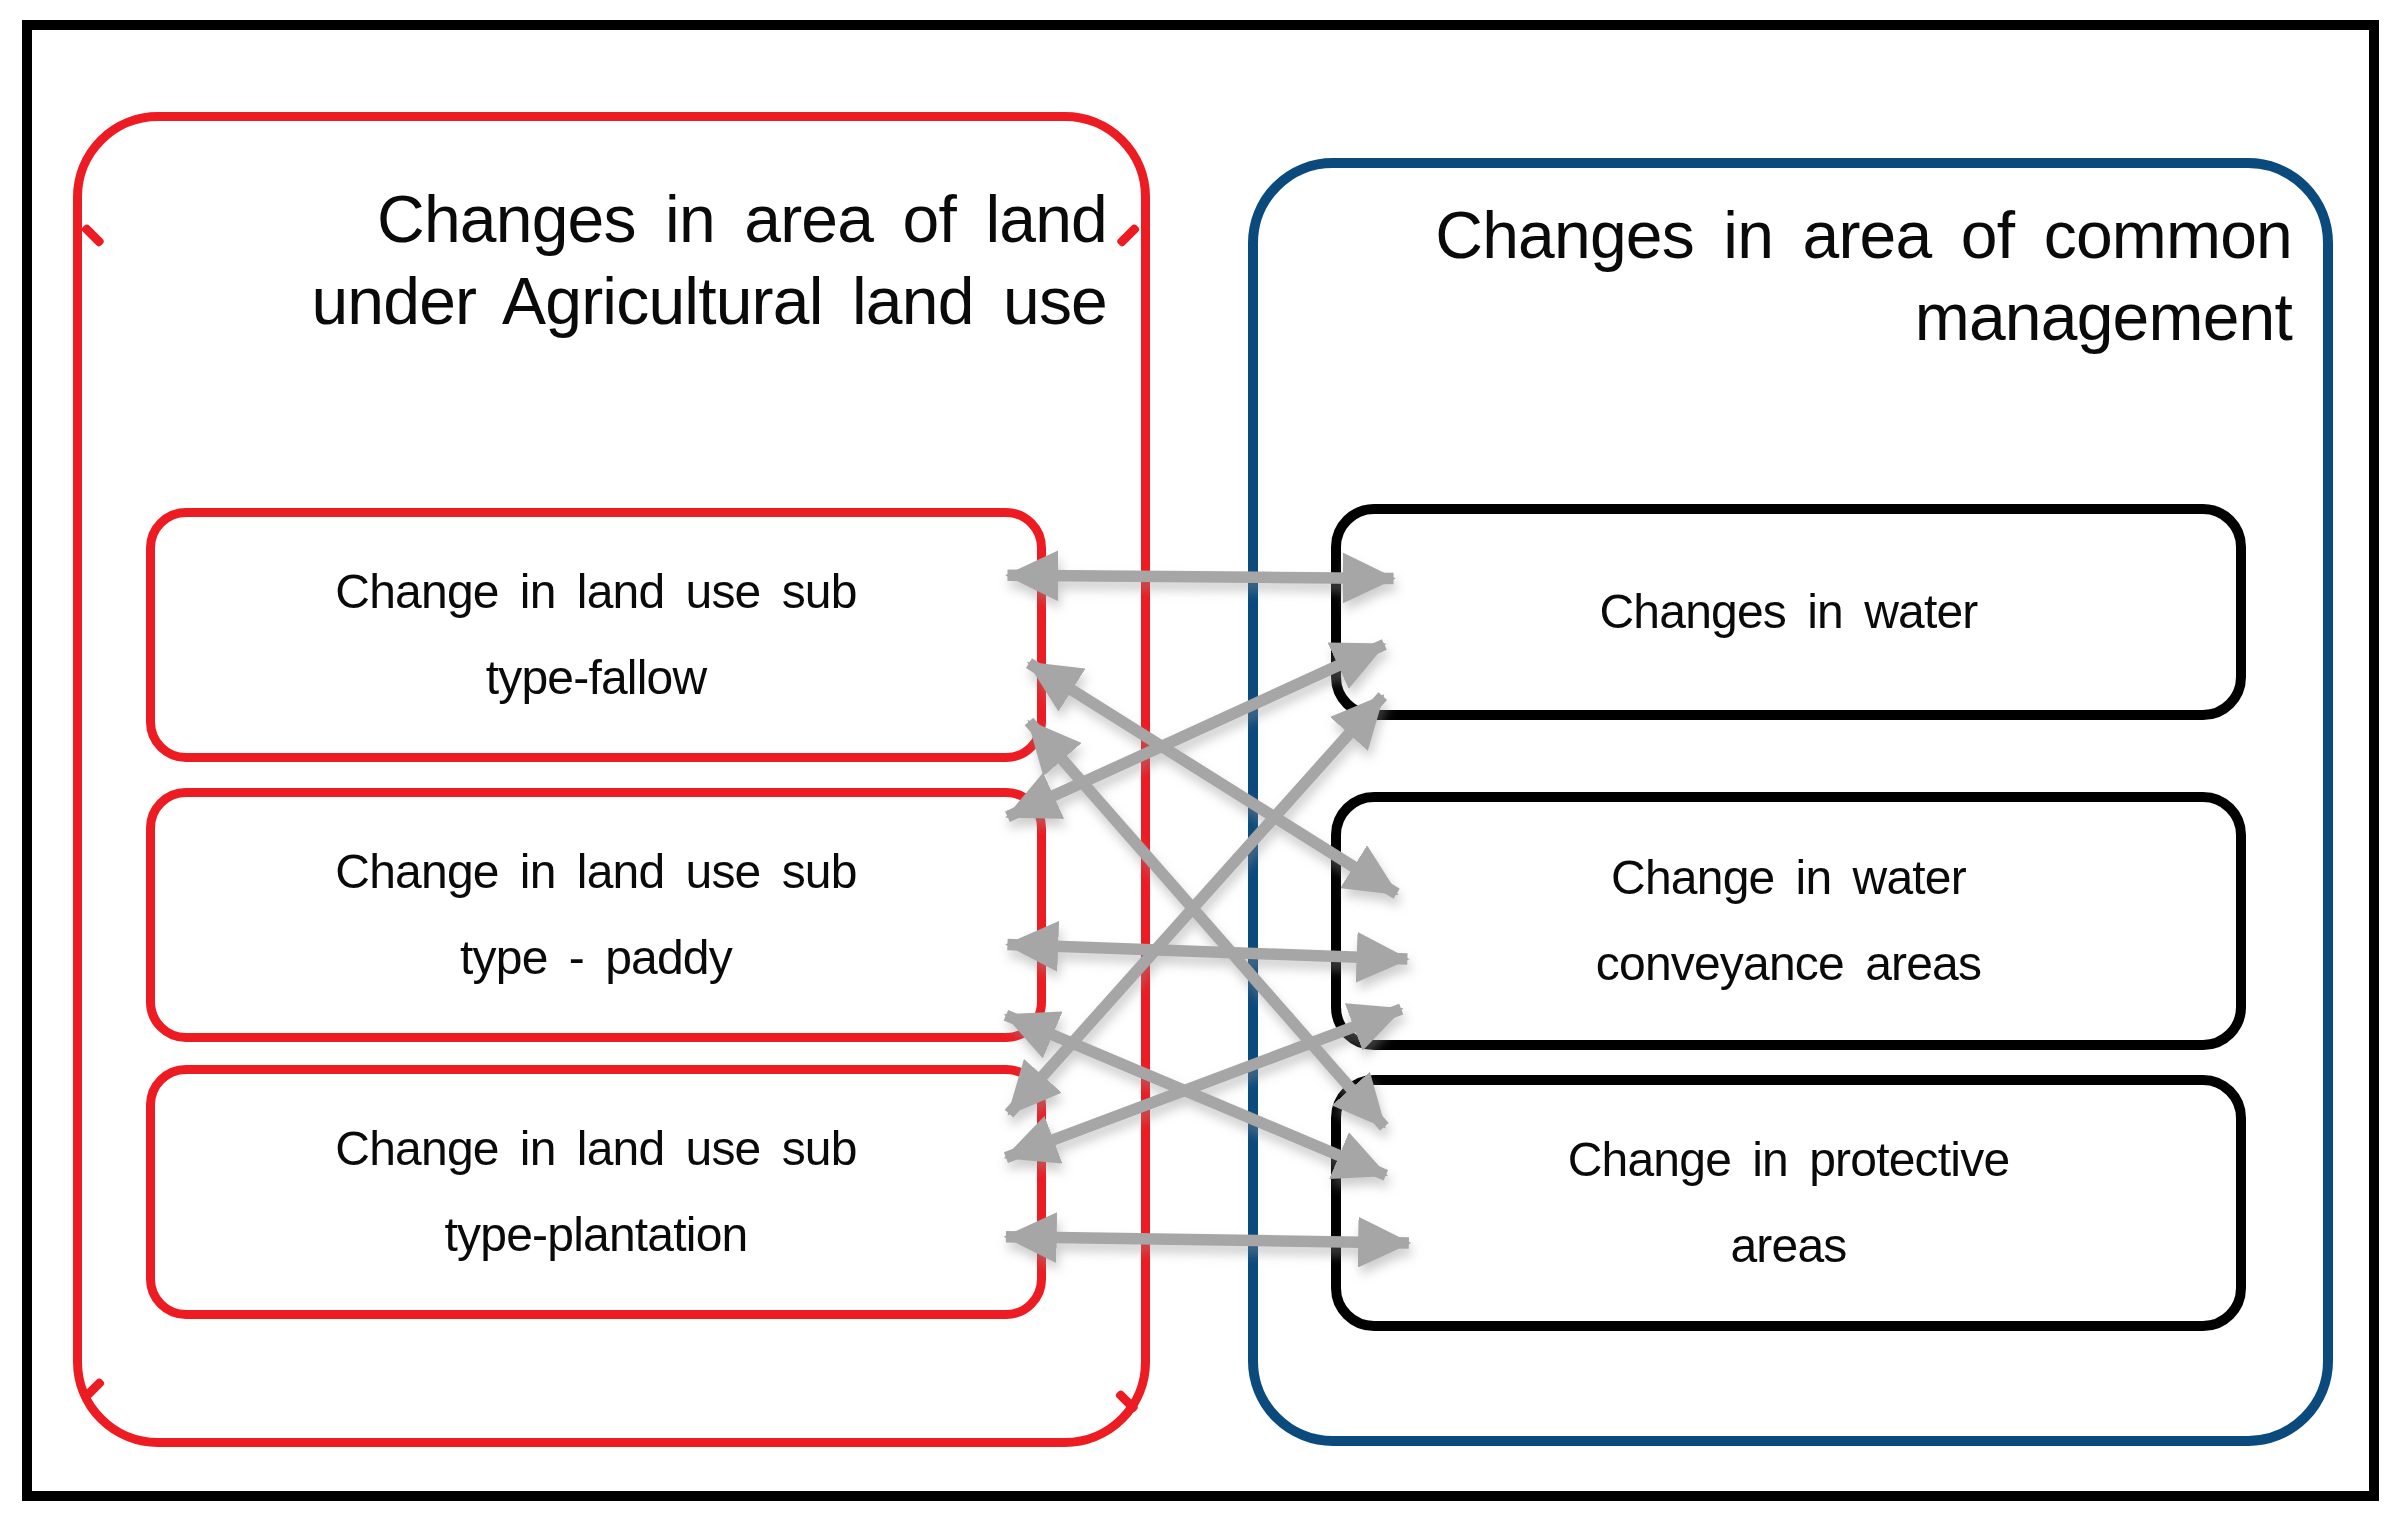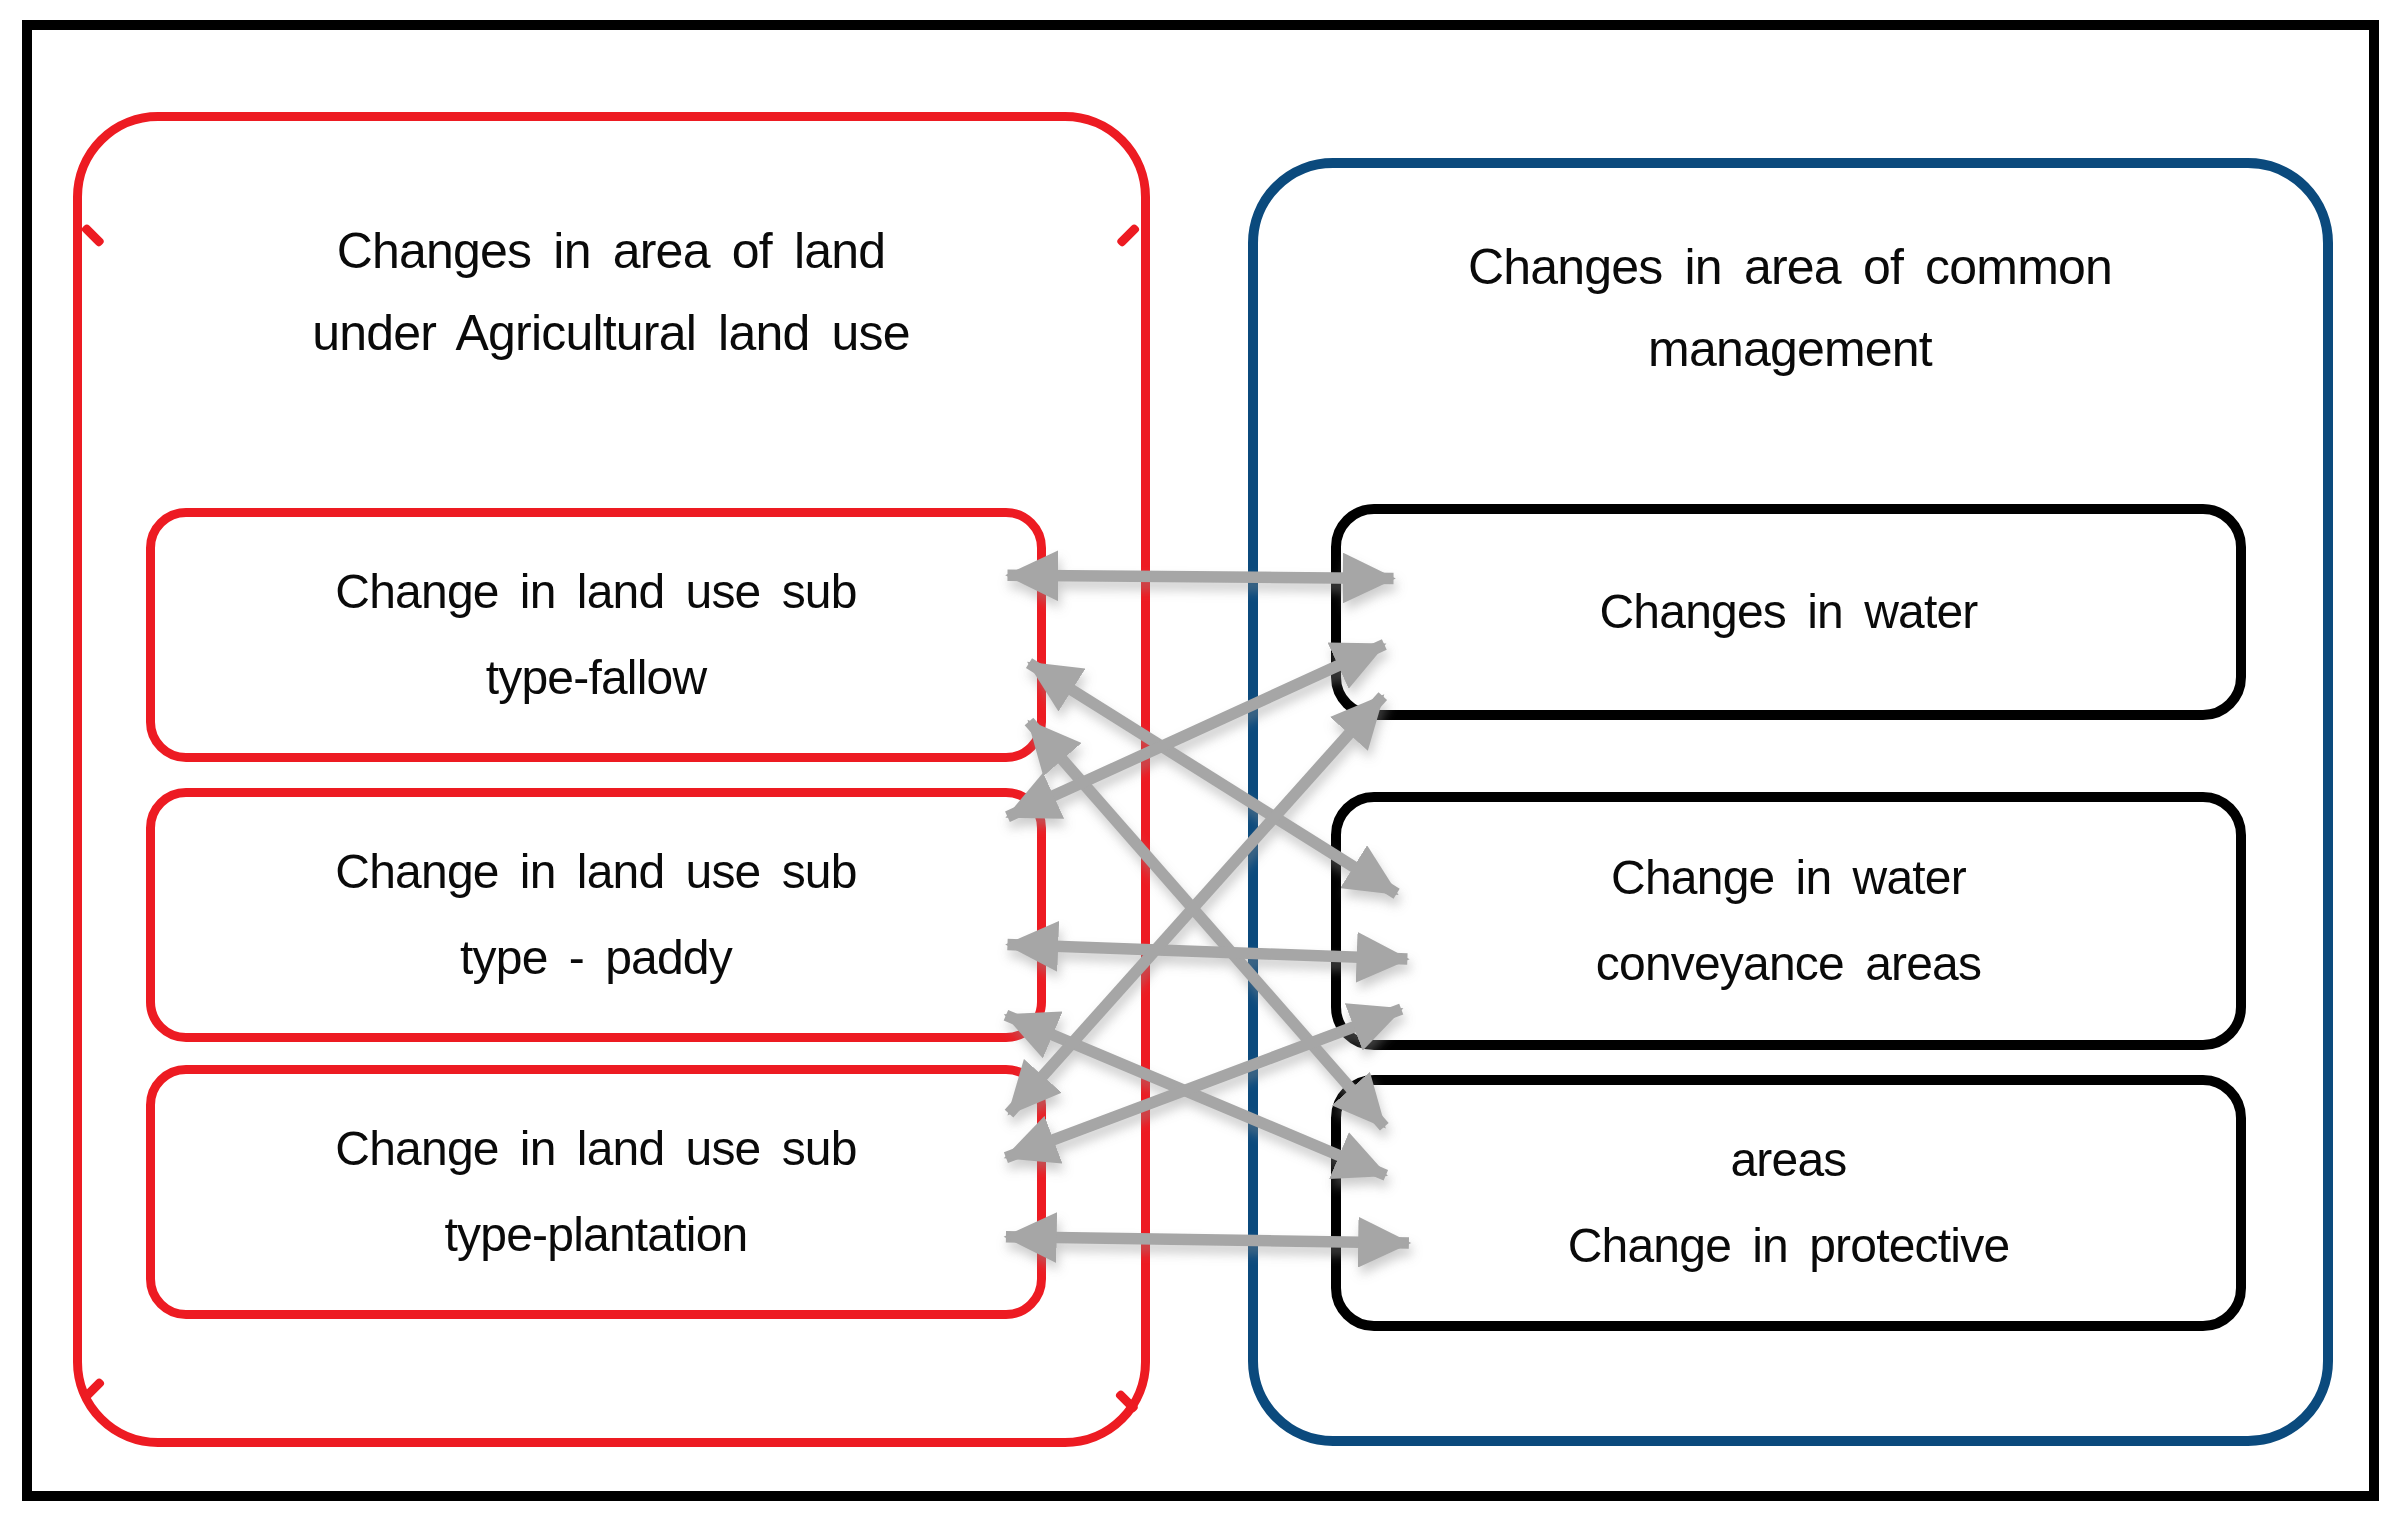--- a/index.html
+++ b/index.html
@@ -22,23 +22,23 @@
   }
   .group.left{
     left:73px;top:112px;width:1077px;height:1335px;
     border:9.2px solid var(--red);
   }
   .group.right{
     left:1248px;top:158px;width:1085px;height:1288px;
     border:10px solid var(--blue);
   }
   .group-title{
-    position:absolute;text-align:center;
-    font-size:50px;line-height:82px;font-weight:400;
-    letter-spacing:-0.8px;word-spacing:0.18em;color:var(--ink);margin-top:32px;
+    position:absolute;text-align:right;
+    font-size:66px;line-height:82px;font-weight:400;
+    letter-spacing:-0.8px;word-spacing:0.18em;color:var(--ink);
   }
   .group-title.left{left:115px;top:178px;width:992px;}
   .group-title.right{left:1288px;top:194px;width:1004px;}
   .node{
     position:absolute;display:flex;flex-direction:column;
     align-items:center;justify-content:center;
     text-align:center;background:#fff;
     font-size:48px;line-height:86px;font-weight:400;
     letter-spacing:-0.8px;word-spacing:0.18em;
   }
@@ -99,22 +99,22 @@
   </div>
 
   <div class="node black n-storage">
     <div>Changes in water</div>
   </div>
   <div class="node black n-conveyance">
     <div>Change in water</div>
     <div>conveyance areas</div>
   </div>
   <div class="node black n-protective">
+    <div>Change in protective</div>
     <div>areas</div>
-    <div>Change in protective</div>
   </div>
 
   <svg class="connectors" viewBox="0 0 3122 1984" xmlns="http://www.w3.org/2000/svg">
     <defs>
       <marker id="ah" markerWidth="5.2" markerHeight="4.4" refX="4.4" refY="2.2" orient="auto-start-reverse" markerUnits="strokeWidth">
         <path d="M0,0 L4.6,2.2 L0,4.4 Z" fill="currentColor"></path>
       </marker>
       <filter id="soft-shadow" x="-10%" y="-10%" width="120%" height="130%">
         <feDropShadow dx="3" dy="10" stdDeviation="7" flood-color="#8f8f8f" flood-opacity="0.45"></feDropShadow>
       </filter>

